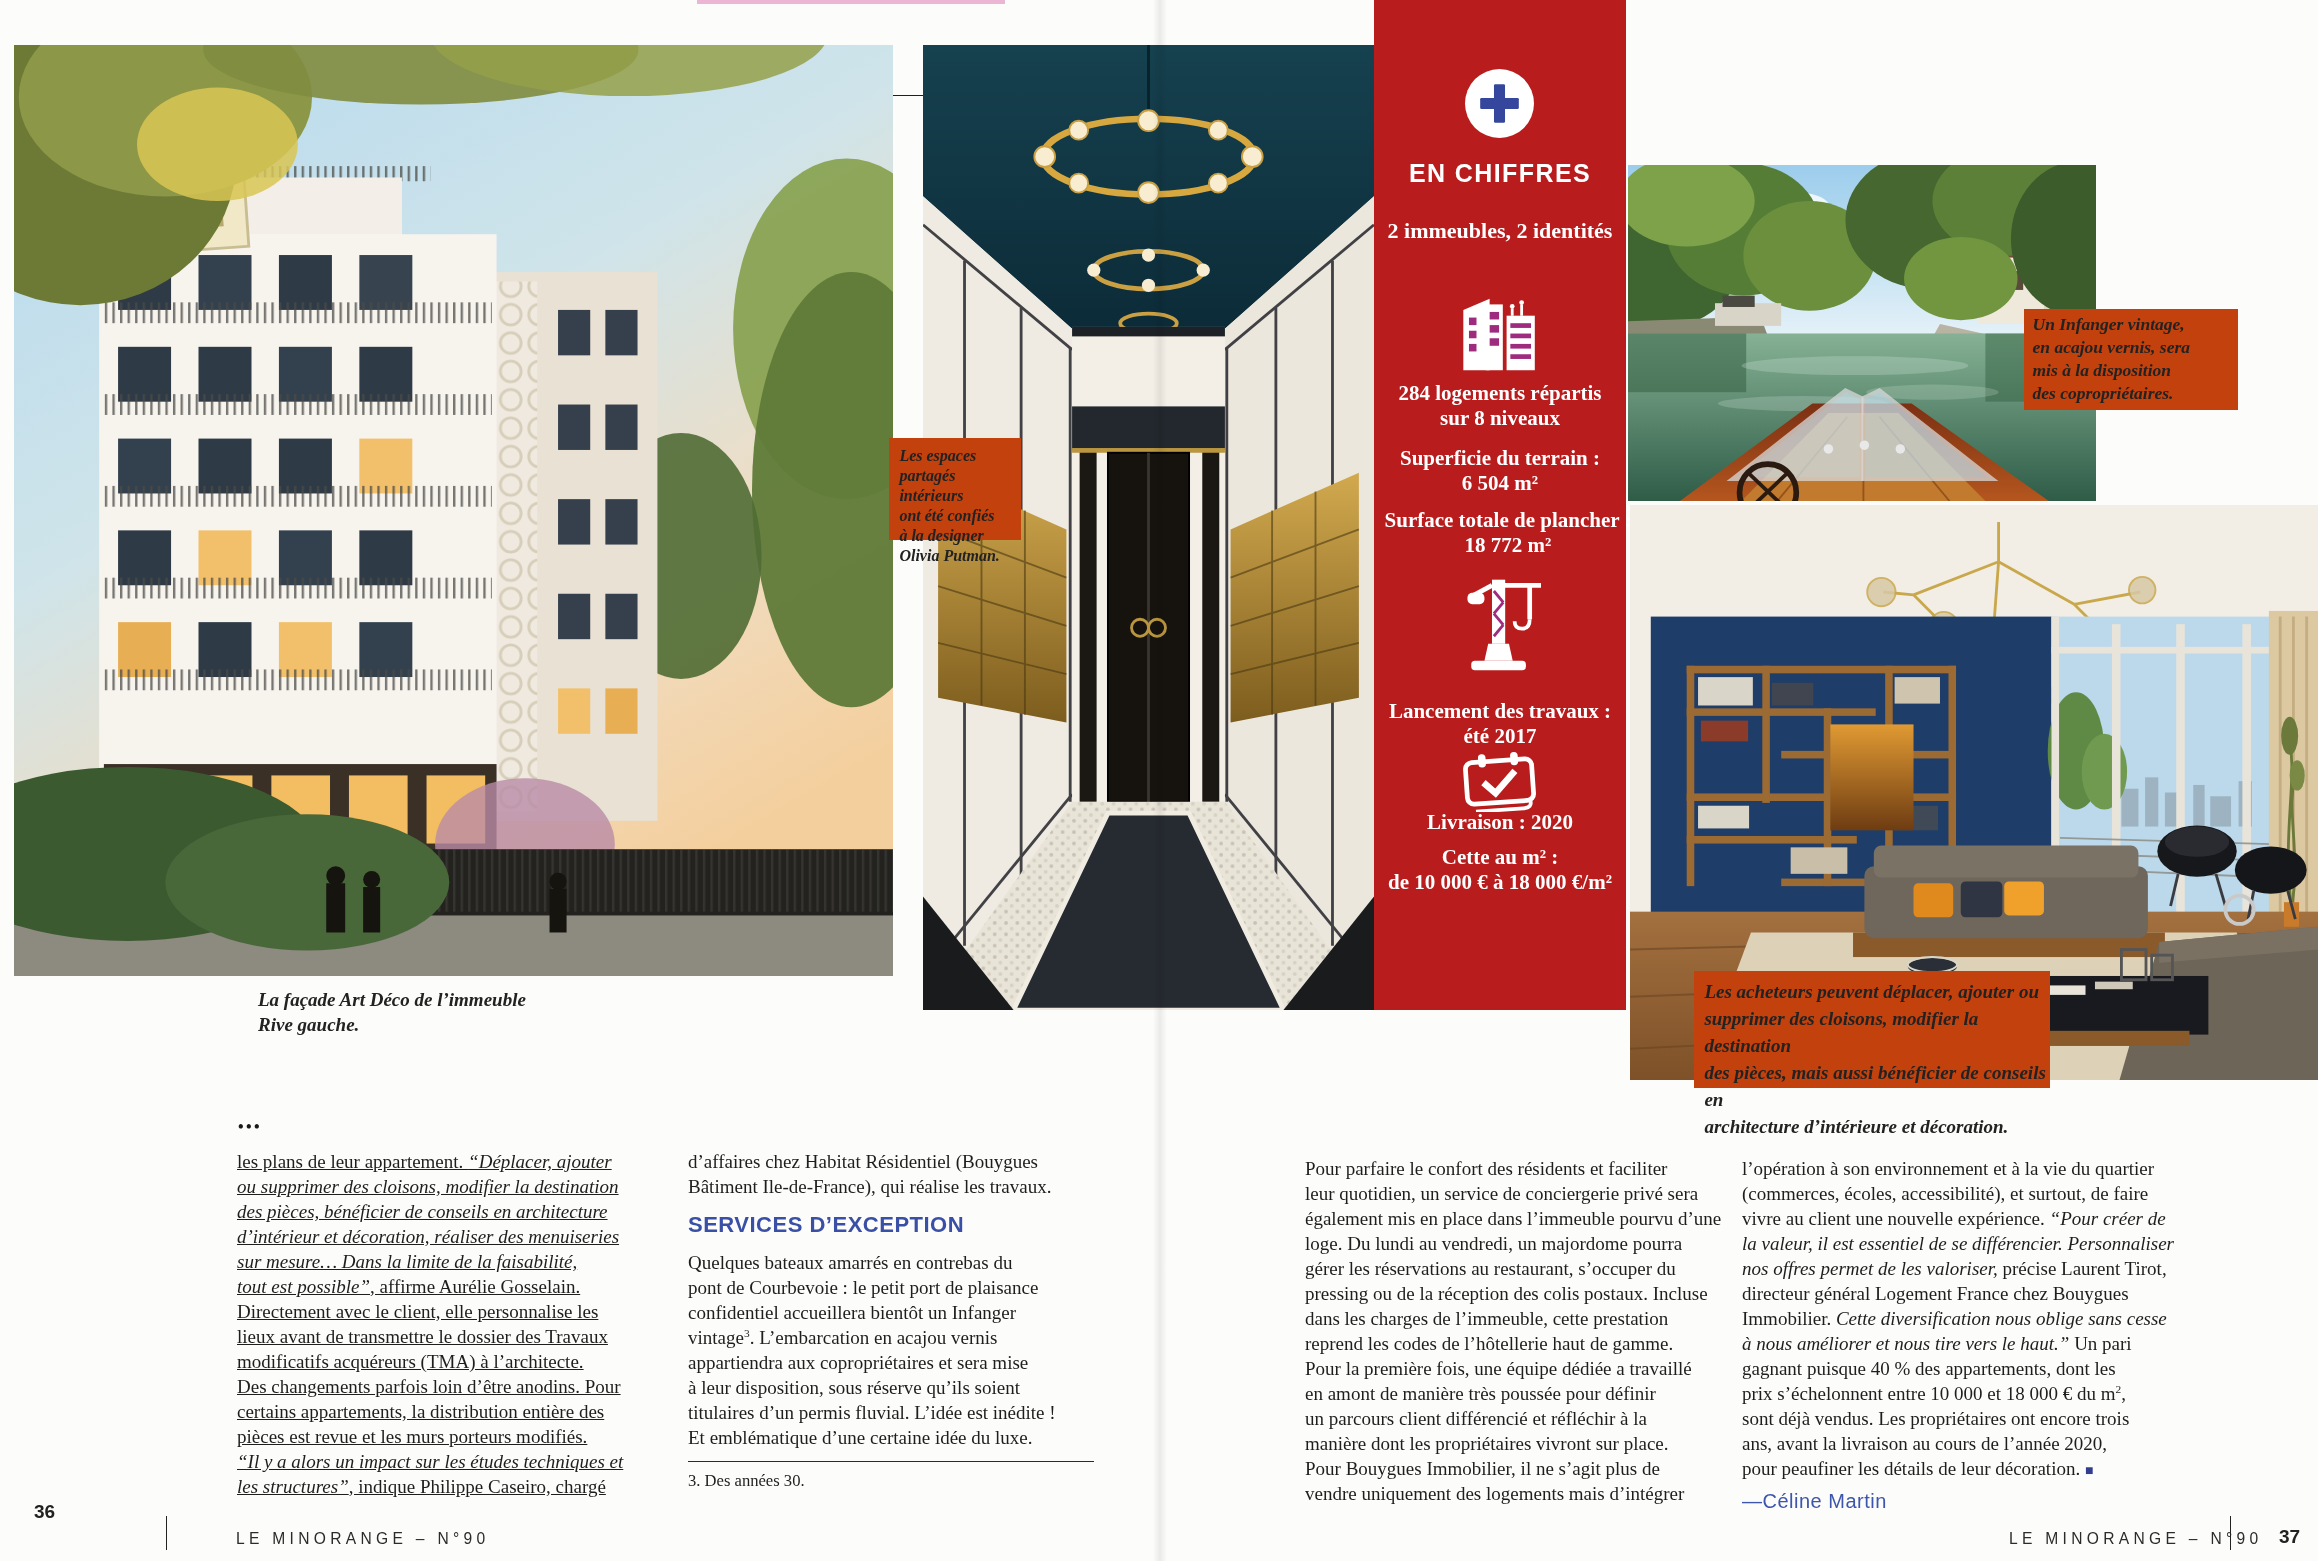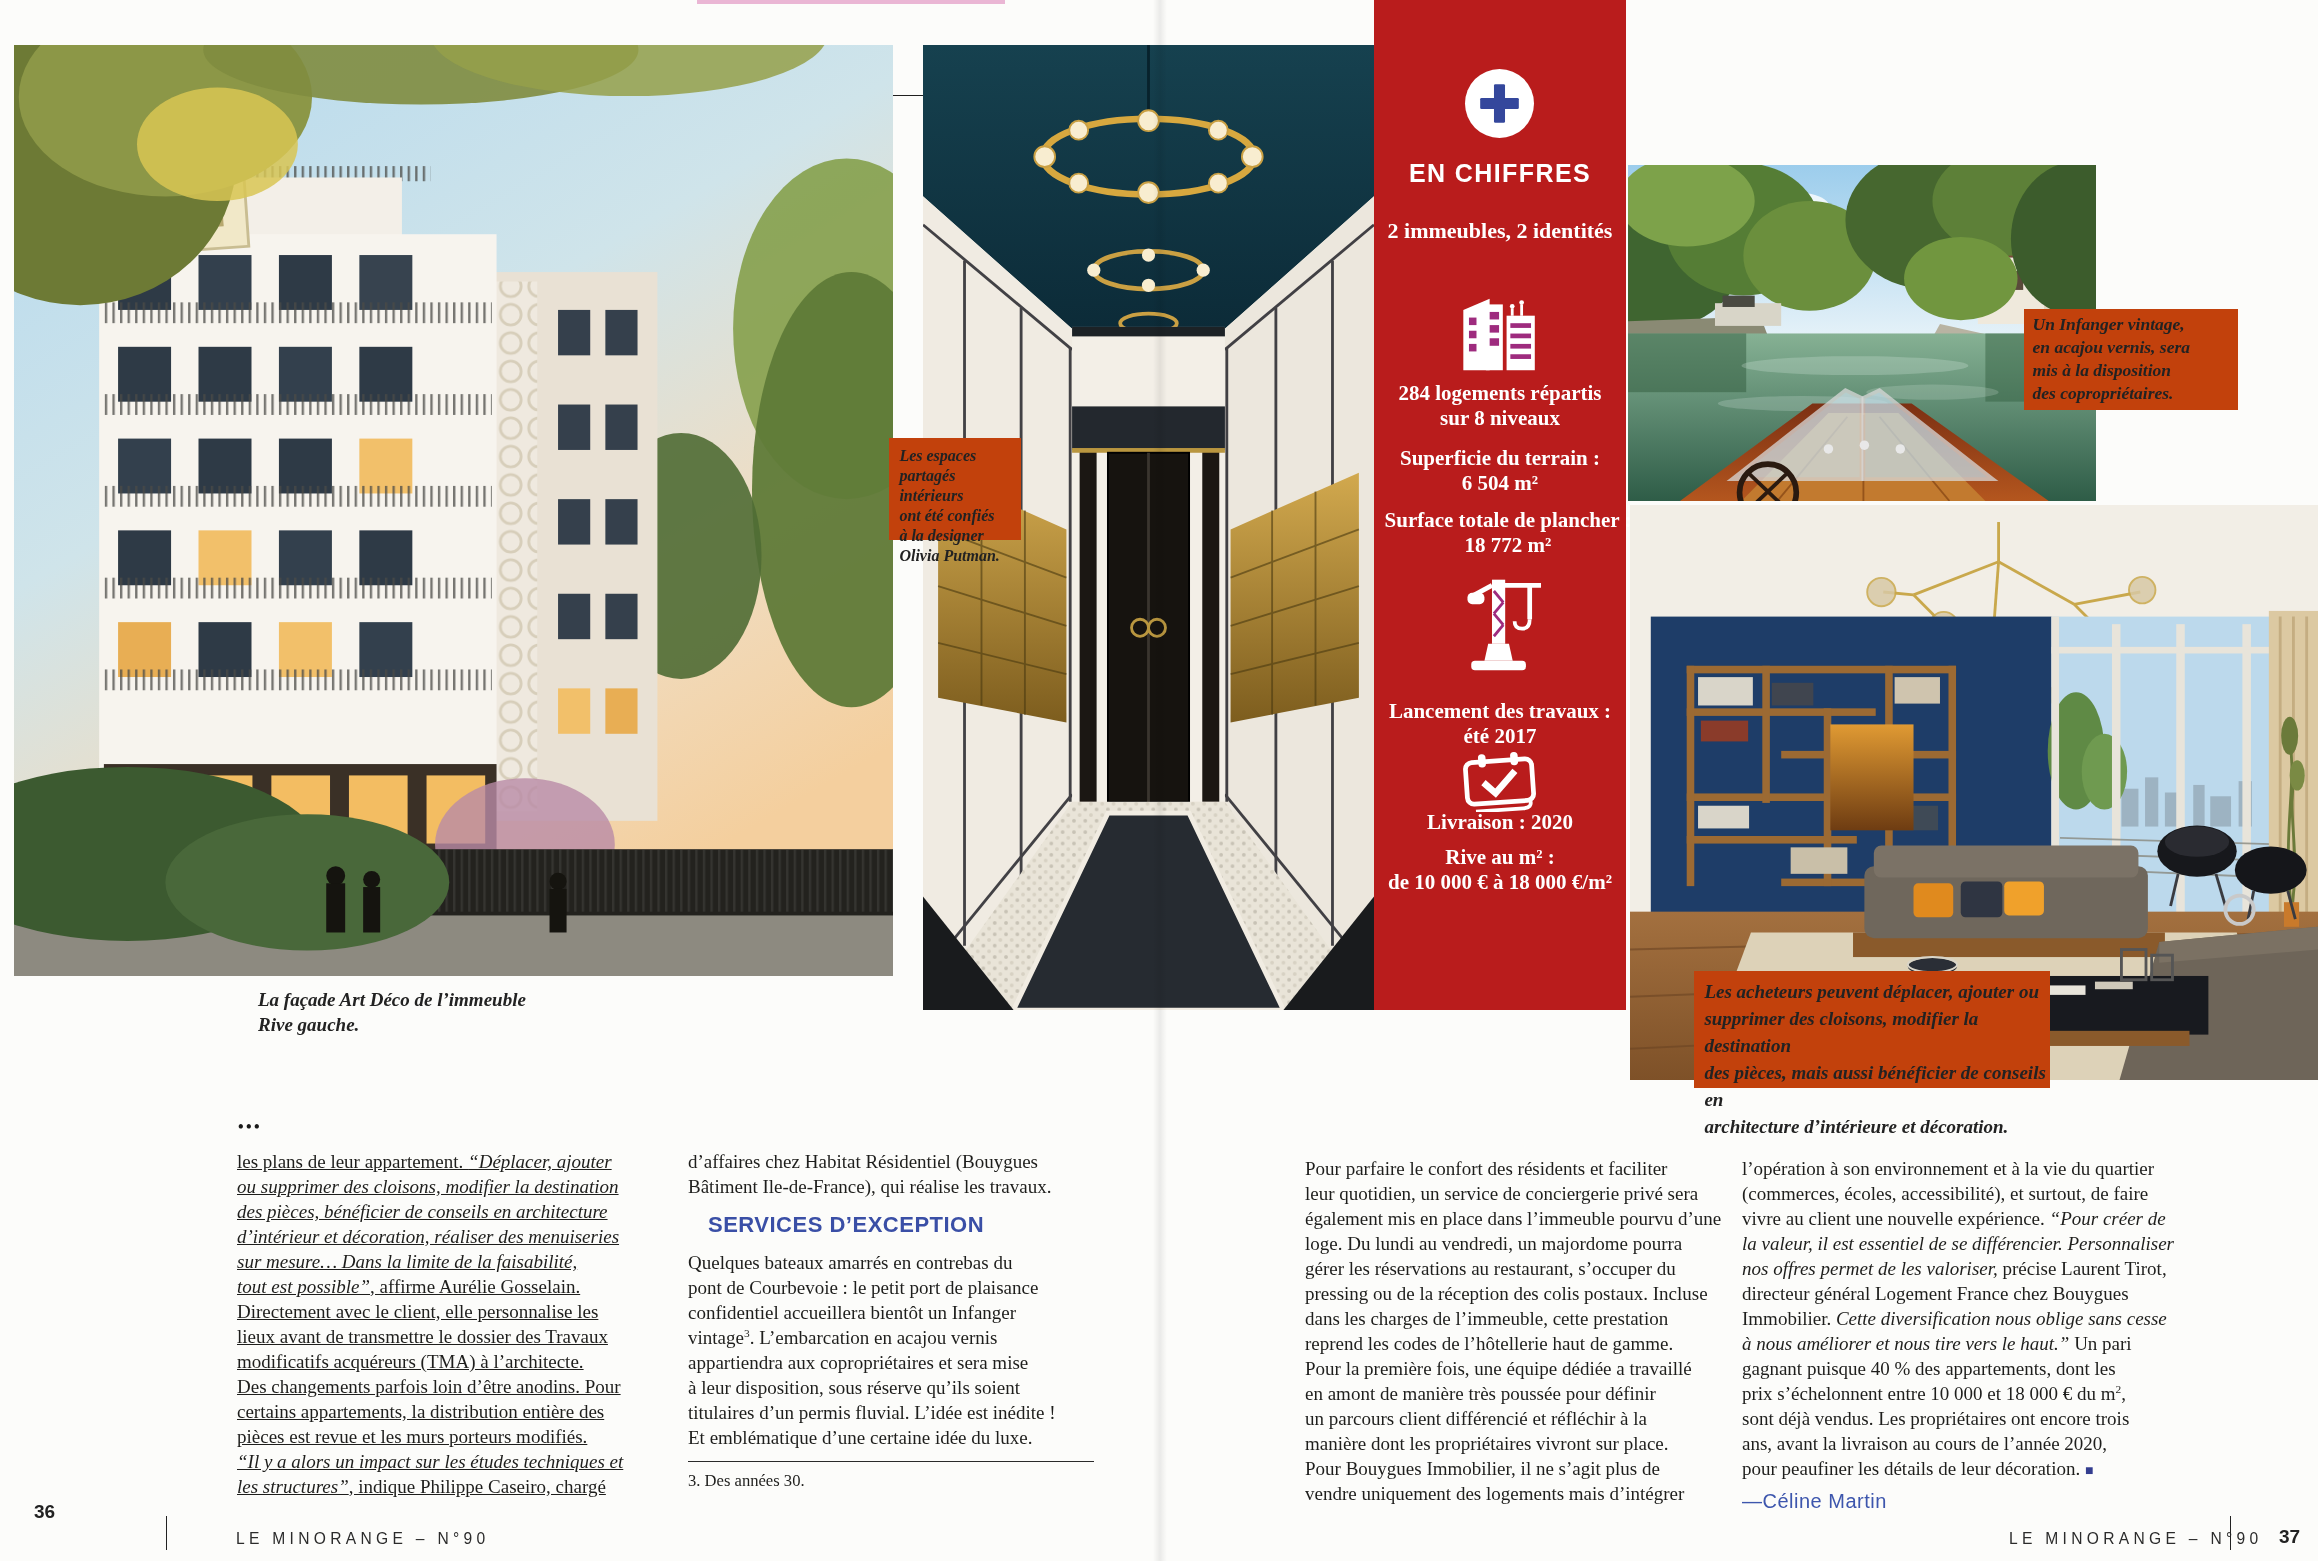--- a/index.html
+++ b/index.html
@@ -341,21 +341,21 @@
         <rect x="26" y="2" width="8" height="14" rx="4" fill="#fff"></rect>
         <rect x="60" y="2" width="8" height="14" rx="4" fill="#fff"></rect>
         <polyline points="30,32 42,44 64,22" fill="none" stroke="#fff" stroke-width="7"></polyline>
       </g>
     </svg>
   </div>
   <div class="blk stat" style="top:810px;">
       <div class="tl">Livraison : 2020</div>
     </div>
   <div class="blk stat" style="top:845px;">
-      <div class="tl">Rive au m² :</div>
+      <div class="tl">Cette au m² :</div>
       <div class="tl">de 10 000 € à 18 000 €/m²</div>
     </div>
 </div>
 
 <div class="photo" style="left:1628px;top:165px;width:468px;height:336px;">
 <svg viewBox="0 0 495 355" preserveAspectRatio="none">
   <defs>
     <linearGradient id="sky2" x1="0" y1="0" x2="0" y2="1">
       <stop offset="0" stop-color="#9ccdec"></stop>
           <stop offset="1" stop-color="#e4f1f8"></stop>
@@ -588,21 +588,21 @@
     <div class="tl">certains appartements, la distribution entière des</div>
     <div class="tl">pièces est revue et les murs porteurs modifiés.</div>
     <div class="tl"><i>“Il y a alors un impact sur les études techniques et</i></div>
     <div class="tl"><i>les structures”</i>, indique Philippe Caseiro, chargé</div>
   </div>
 
 <div class="col" style="left:688px;top:1149px;width:426px;">
     <div class="tl">d’affaires chez Habitat Résidentiel (Bouygues</div>
     <div class="tl">Bâtiment Ile-de-France), qui réalise les travaux.</div>
   </div>
-<div class="abs subhead" style="left:688px;top:1212px;margin-left:20px;">SERVICES D’EXCEPTION</div>
+<div class="abs subhead" style="left:688px;top:1212px;">SERVICES D’EXCEPTION</div>
 <div class="col" style="left:688px;top:1250px;width:426px;">
     <div class="tl">Quelques bateaux amarrés en contrebas du</div>
     <div class="tl">pont de Courbevoie : le petit port de plaisance</div>
     <div class="tl">confidentiel accueillera bientôt un Infanger</div>
     <div class="tl">vintage<sup>3</sup>. L’embarcation en acajou vernis</div>
     <div class="tl">appartiendra aux copropriétaires et sera mise</div>
     <div class="tl">à leur disposition, sous réserve qu’ils soient</div>
     <div class="tl">titulaires d’un permis fluvial. L’idée est inédite !</div>
     <div class="tl">Et emblématique d’une certaine idée du luxe.</div>
   </div>

